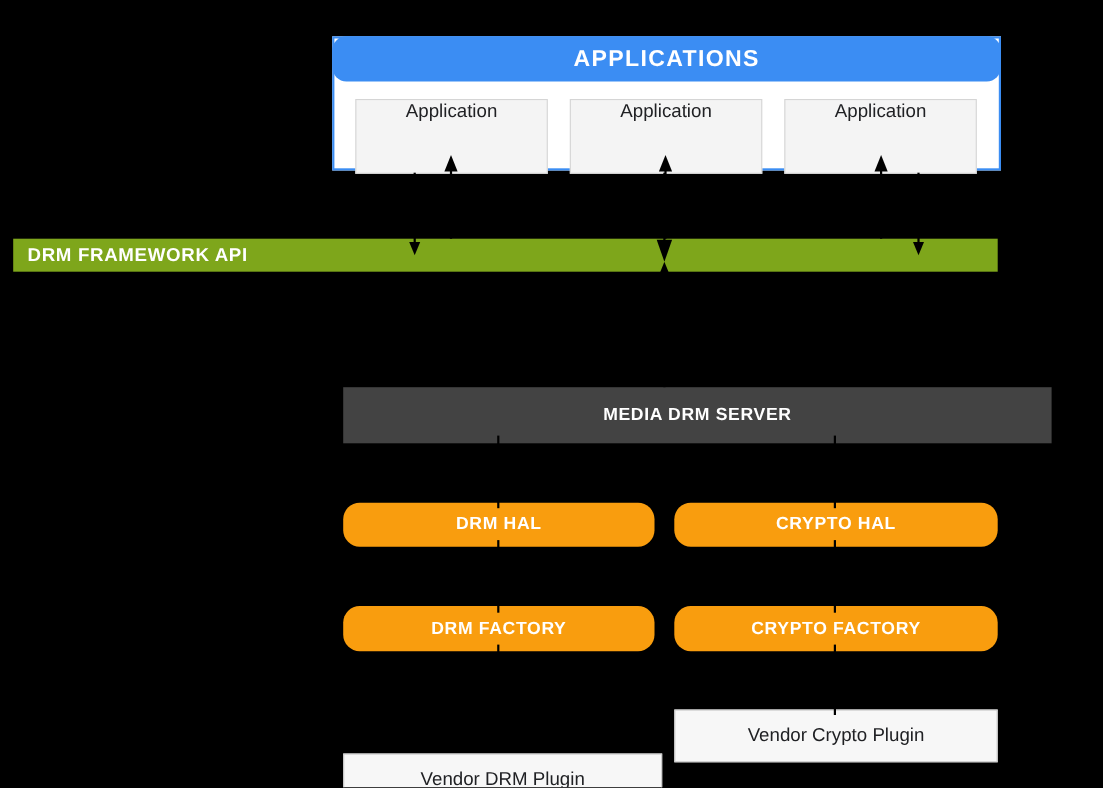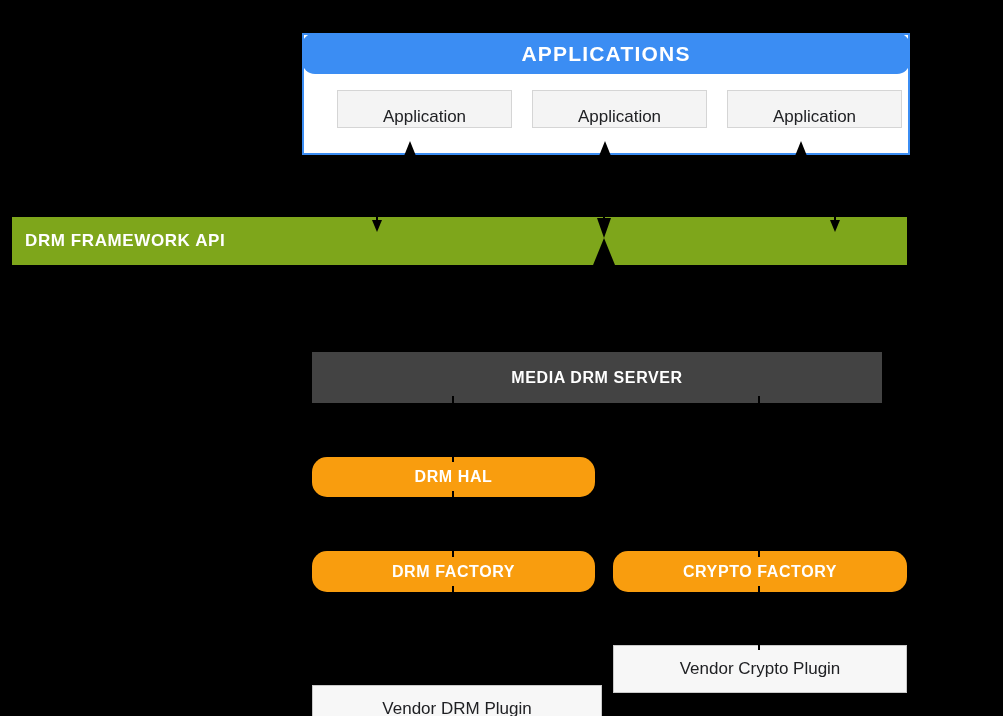--- a/index.html
+++ b/index.html
@@ -15,37 +15,37 @@
     left:302px;top:33px;width:608px;height:122px;
     background:#fff;border:2px solid var(--panel-blue,#3b8df3);
   }
   .app-header{
     position:absolute;left:-2px;top:-2px;width:608px;height:41px;
     background:var(--panel-blue,#3b8df3);
     display:flex;align-items:center;justify-content:center;
     color:var(--text-light,#fff);font-size:21px;font-weight:700;letter-spacing:1.2px;border-radius:13px;
   }
   .app-box{
-    top:90px;width:175px;height:38px;
+    top:90px;width:175px;height:68px;
     background:var(--app-box-fill,#f4f4f4);
     border:1px solid var(--app-box-border,#d5d5d5);
-    display:flex;align-items:flex-end;justify-content:center;
-    color:var(--text-dark,#202124);font-size:17px;margin-left:14px;
+    display:flex;align-items:flex-start;justify-content:center;
+    color:var(--text-dark,#202124);font-size:17px;
   }
   .bar{
     display:flex;align-items:center;
     color:var(--text-light,#fff);font-weight:700;letter-spacing:0.6px;
   }
   .framework-bar{
-    left:12px;top:217px;width:895px;height:48px;
+    left:12px;top:217px;width:895px;height:30px;
     background:var(--framework-green,#7ea61b);
     font-size:17px;padding-left:13px;justify-content:flex-start;
   }
   .server-bar{
-    left:312px;top:352px;width:570px;height:51px;
+    left:312px;top:352px;width:644px;height:51px;
     background:var(--server-gray,#434343);
     font-size:16px;justify-content:center;
   }
   .orange{background:var(--hal-orange,#f99d0e);font-size:16px;justify-content:center;border-radius:15px;}
   .drm-hal{left:312px;top:457px;width:283px;height:40px;}
   .crypto-hal{left:613px;top:457px;width:294px;height:40px;}
   .drm-factory{left:312px;top:551px;width:283px;height:41px;}
   .crypto-factory{left:613px;top:551px;width:294px;height:41px;text-align:center;}
   .vendor-box{
     top:645px;height:48px;
@@ -87,20 +87,23 @@
     <span>DRM FRAMEWORK API</span>
   </div>
 
   <div class="abs bar server-bar">
     <span>MEDIA DRM SERVER</span>
   </div>
 
   <div class="abs bar orange drm-hal">
     <span>DRM HAL</span>
   </div>
+  <div class="abs bar orange crypto-hal">
+    <span>CRYPTO HAL</span>
+  </div>
 
   <div class="abs bar orange drm-factory">
     <span>DRM FACTORY</span>
   </div>
   <div class="abs bar orange crypto-factory">
     <span>CRYPTO FACTORY</span>
   </div>
 
   <div class="abs vendor-box vendor-drm">
     <span>Vendor DRM Plugin</span>

